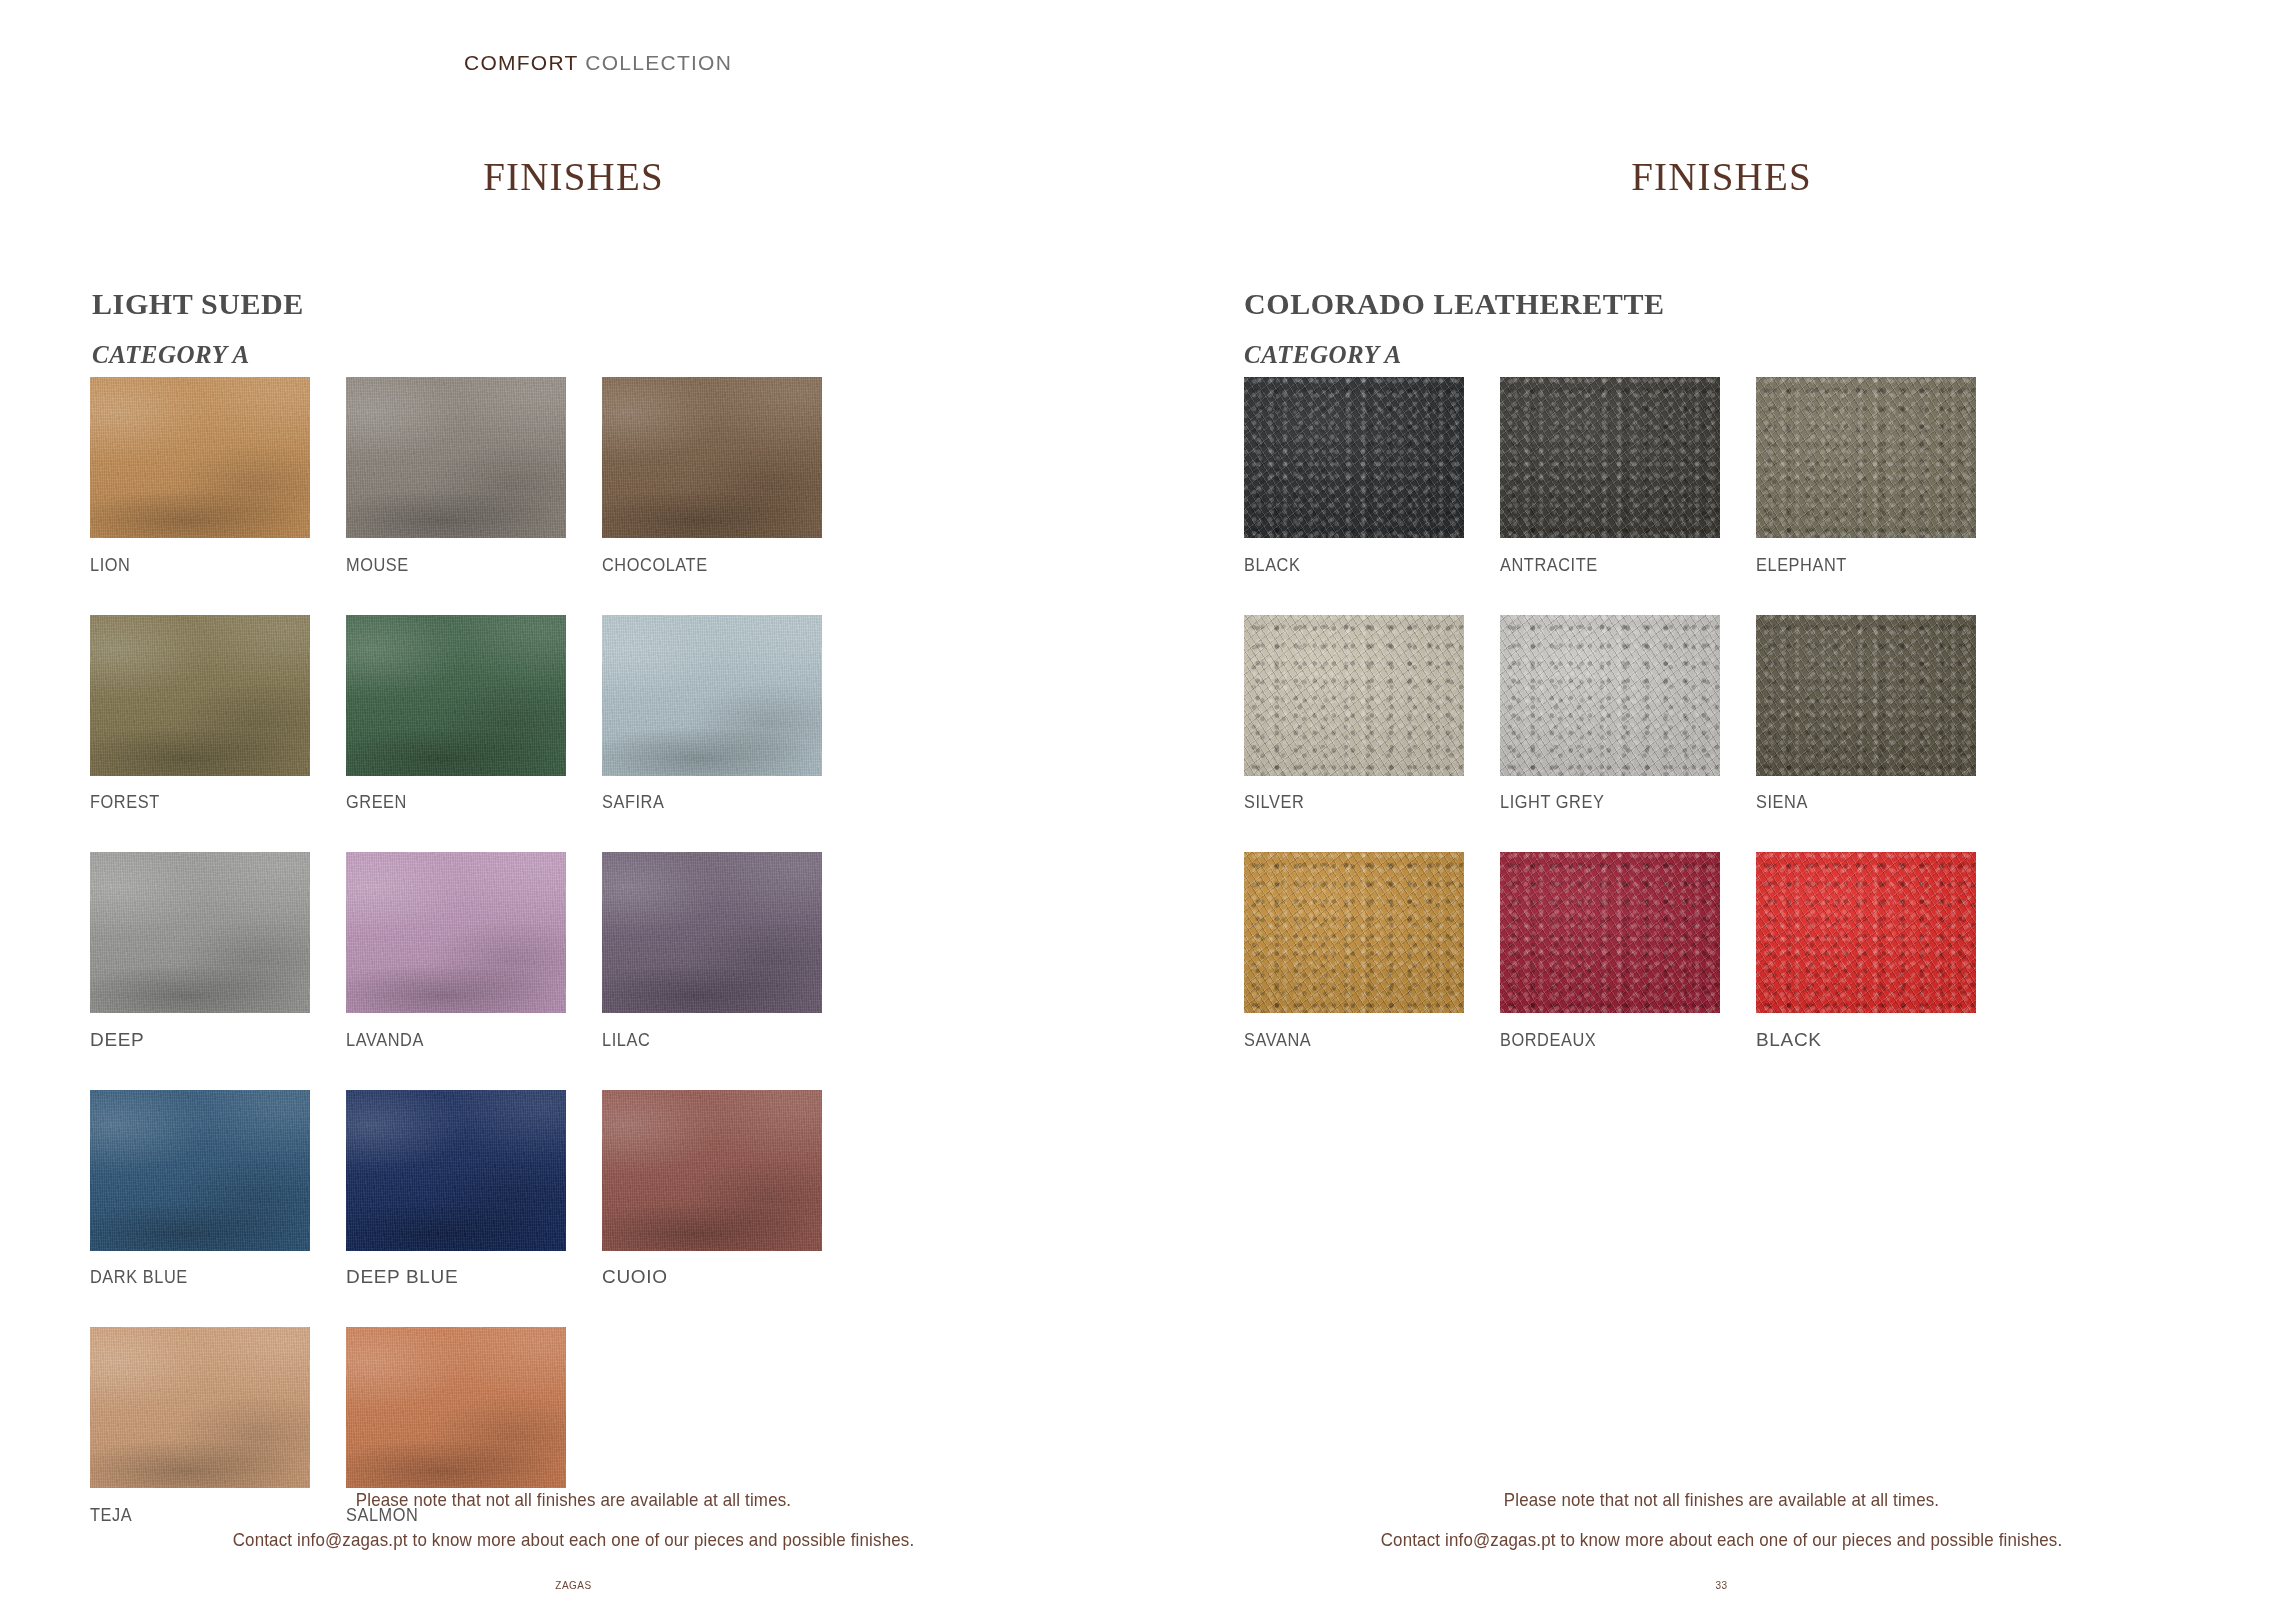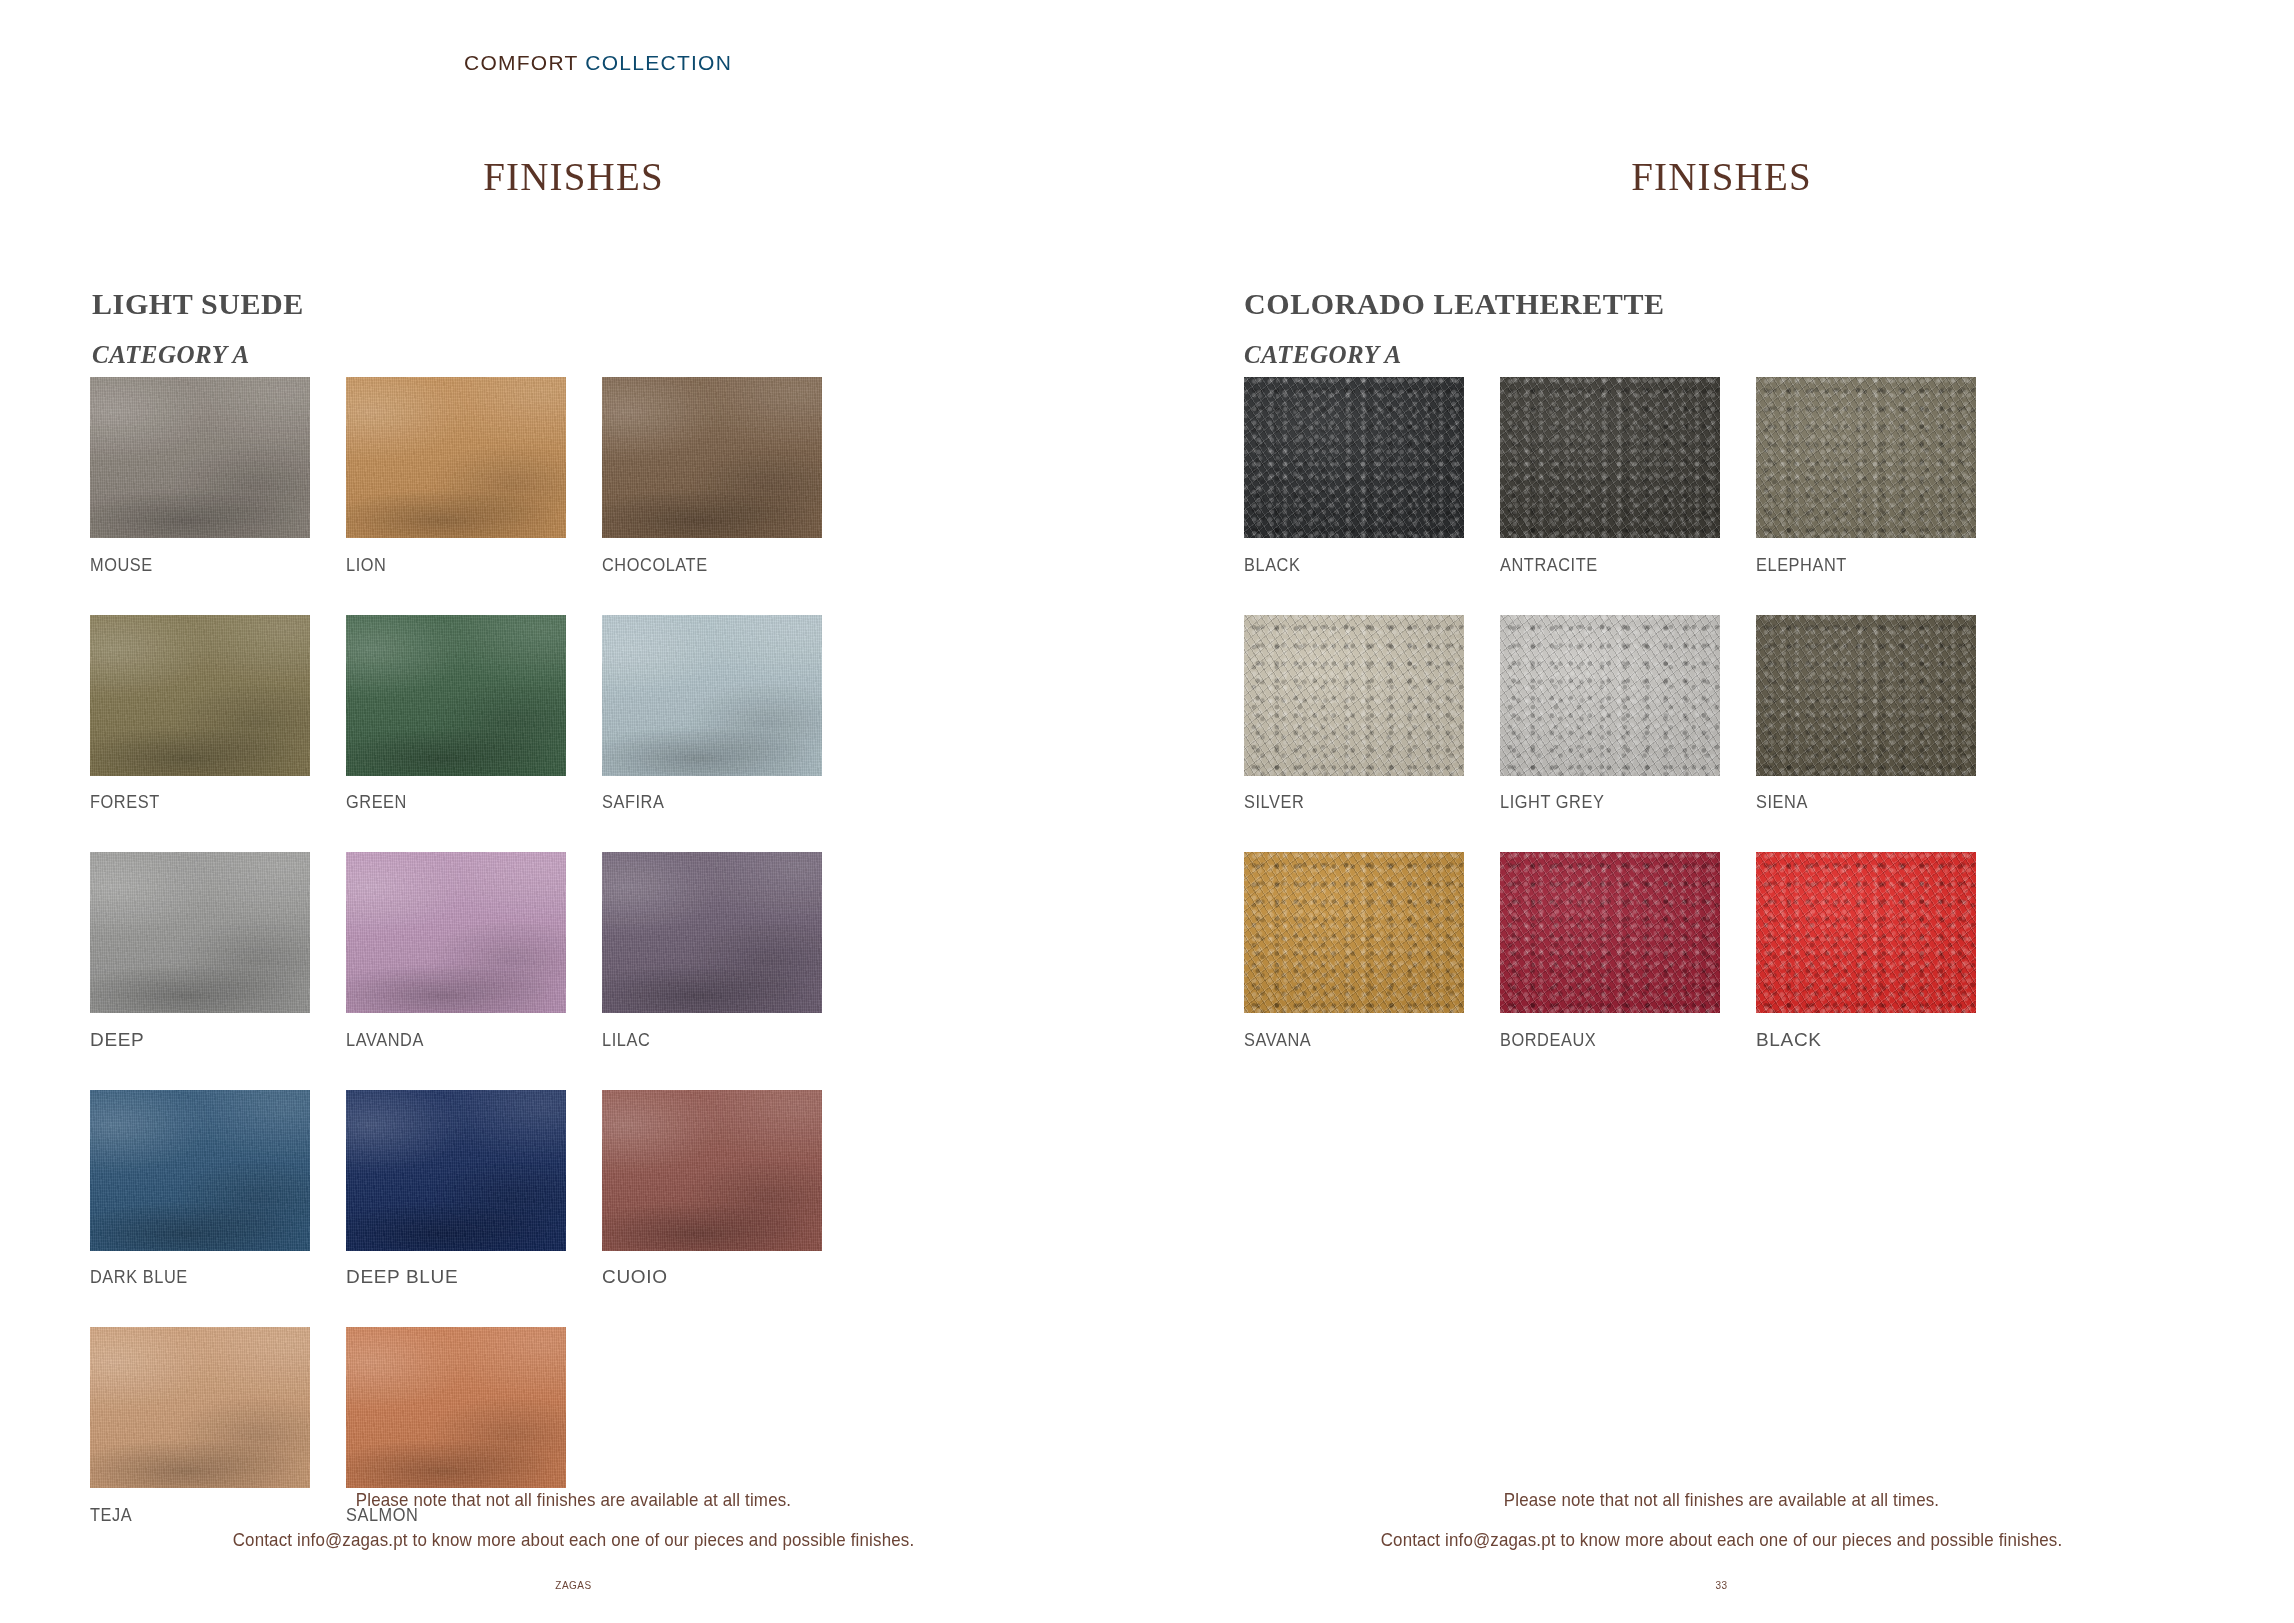--- a/index.html
+++ b/index.html
@@ -19,21 +19,21 @@
   #brand-header {
     position: absolute;
     left: 464px;
     top: 51px;
     font-size: 21px;
     letter-spacing: 0.06em;
     color: #5a3426;
     white-space: nowrap;
   }
   #brand-header .brand-strong { font-weight: 400; color: #4a2a1d; }
-  #brand-header .brand-light  { font-weight: 400; color: #0c4a6e; }
+  #brand-header .brand-light  { font-weight: 400; color: #737373; }
 
   
   .page-col {
     position: absolute;
     top: 12px;
     width: 1147px;
     height: 1624px;
   }
   #page-left  { left: 0; }
   #page-right { left: 1148px; }
@@ -196,26 +196,26 @@
 <div id="brand-header">
   <span class="brand-strong">COMFORT</span><span class="brand-light"> COLLECTION</span>
 </div>
 
 <div class="page-col" id="page-left">
   <div class="col-title">FINISHES</div>
   <div class="section-heading">LIGHT SUEDE</div>
   <div class="section-sub">CATEGORY A</div>
   <div class="swatch-grid" id="grid-left">
       <div class="swatch-cell">
+        <div class="swatch-chip tex-suede" style="background-color: rgb(200, 144, 84);"></div>
+        <div class="swatch-label">LION</div>
+      </div>
+      <div class="swatch-cell">
         <div class="swatch-chip tex-suede" style="background-color: rgb(141, 133, 124);"></div>
         <div class="swatch-label">MOUSE</div>
-      </div>
-      <div class="swatch-cell">
-        <div class="swatch-chip tex-suede" style="background-color: rgb(200, 144, 84);"></div>
-        <div class="swatch-label">LION</div>
       </div>
       <div class="swatch-cell">
         <div class="swatch-chip tex-suede" style="background-color: rgb(124, 96, 70);"></div>
         <div class="swatch-label">CHOCOLATE</div>
       </div>
       <div class="swatch-cell">
         <div class="swatch-chip tex-suede" style="background-color: rgb(131, 119, 78);"></div>
         <div class="swatch-label">FOREST</div>
       </div>
       <div class="swatch-cell">

